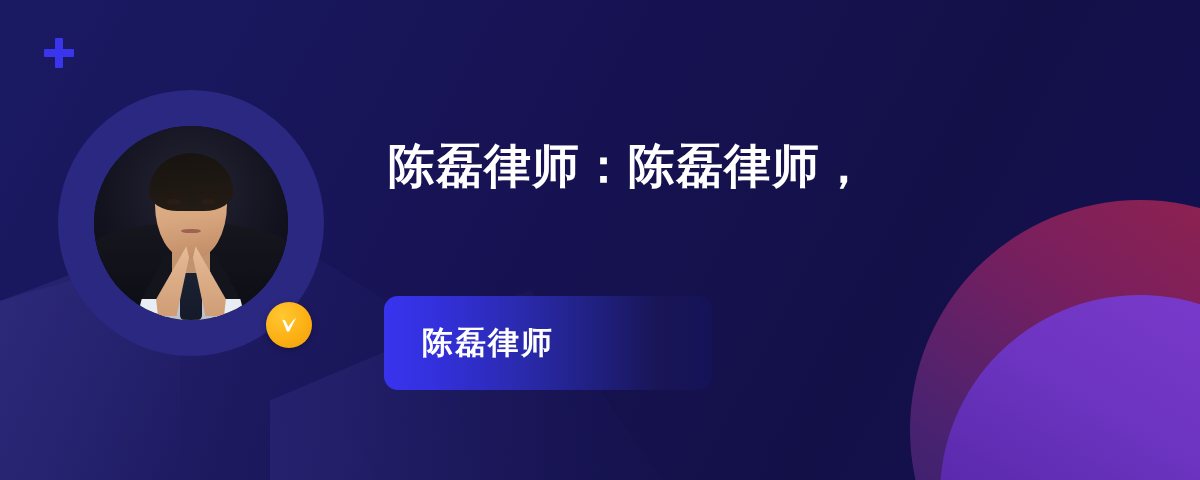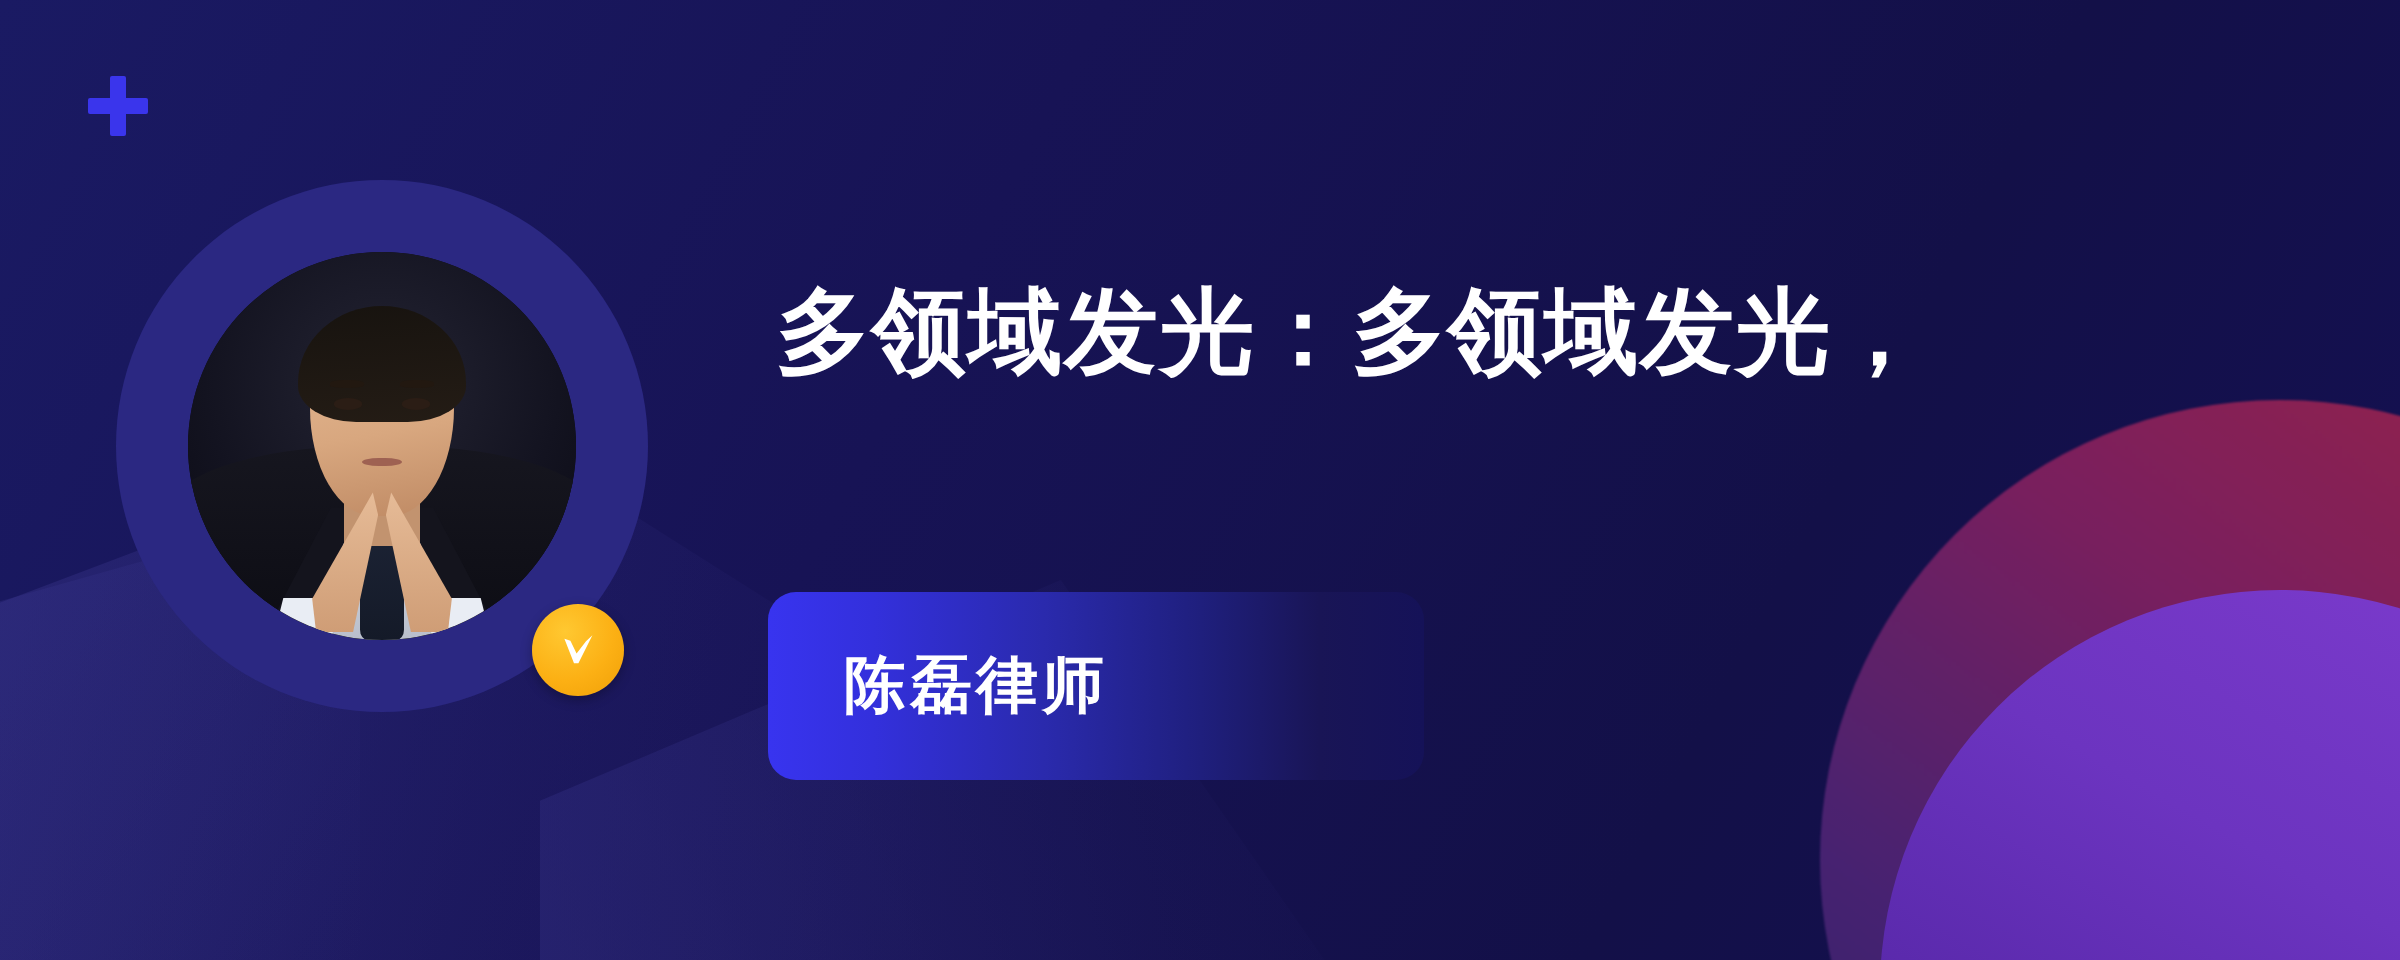--- a/index.html
+++ b/index.html
@@ -296,19 +296,19 @@
     </div>
     <div class="verified-badge">
       <svg width="26" height="26" viewBox="0 0 26 26" aria-hidden="true">
         <path d="M6.2 7.4 L11.0 19.6 L13.2 19.6 L20.2 5.6 L17.0 8.6 L12.3 14.8 L9.2 8.4 Z" fill="#ffffff"></path>
       </svg>
     </div>
   </div>
 
   <div class="content">
     <h1 class="headline">
-      <span class="line">多领域发光：多领域发光，</span>
+      <span class="line">陈磊律师：陈磊律师，</span>
     </h1>
   </div>
 
   <button class="name-button">陈磊律师</button>
 
 </div>
 
 </body></html>

